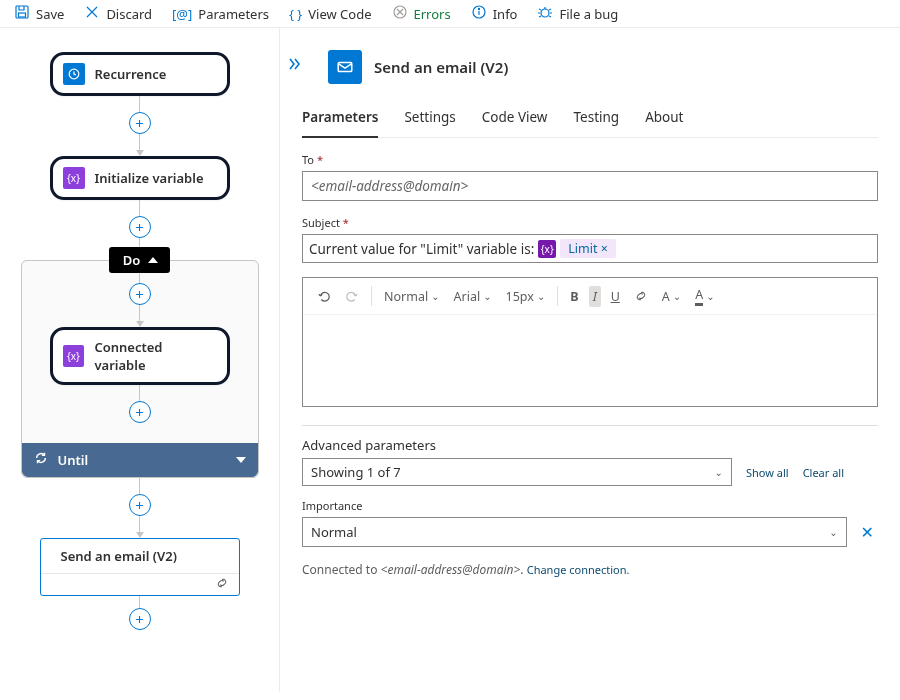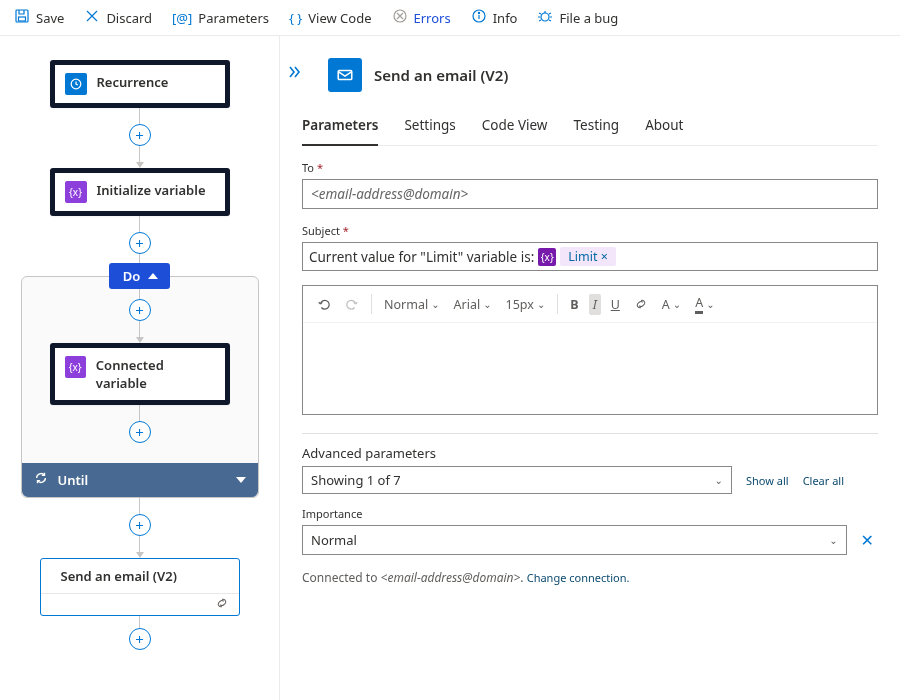--- a/index.html
+++ b/index.html
@@ -9,54 +9,55 @@
     font-size: 13px;
     color: #323130;
     background: #fff;
     width: 900px;
     height: 700px;
     overflow: hidden;
   }
   .toolbar {
     display: flex;
     align-items: center;
-    height: 36px;
+    height: 28px;
     border-bottom: 1px solid #edebe9;
     padding: 0 6px;
     gap: 4px;
   }
   .tb-btn {
     display: flex;
     align-items: center;
     gap: 6px;
     padding: 4px 8px;
     cursor: pointer;
     color: #323130;
   }
-  .tb-btn.disabled { color: #1d4ed8; }
+  .tb-btn.disabled { color: #15803d; }
   .tb-btn svg { width: 16px; height: 16px; }
   .main {
     display: flex;
     height: calc(700px - 36px);
   }
   .canvas {
     width: 280px;
     border-right: 1px solid #edebe9;
     position: relative;
     padding-top: 24px;
     display: flex;
     flex-direction: column;
     align-items: center;
   }
   .node {
     width: 200px;
     background: #fff;
-    border: 5px solid #0f172a;
-    border-radius: 3px;
-    display: flex;
+    border: 3px solid #0f172a;
+    border-radius: 14px;
+    display: flex;
+    align-items: center;
     padding: 8px 10px;
     gap: 10px;
     box-shadow: 0 1px 2px rgba(0,0,0,0.05);
   }
   .node.small { width: 180px; }
   .node .icon {
     width: 22px; height: 22px;
     border-radius: 2px;
     display: flex; align-items: center; justify-content: center;
   }
@@ -99,21 +100,21 @@
     border-radius: 6px;
     background: #fafafa;
     display: flex;
     flex-direction: column;
     align-items: center;
     padding-bottom: 0;
     position: relative;
   }
   .do-pill {
     margin-top: -14px;
-    background: #1d4ed8;
+    background: #000000;
     color: #fff;
     border-radius: 3px;
     padding: 4px 12px 4px 14px;
     display: flex; align-items: center; gap: 8px;
     font-weight: 600;
     font-size: 13px;
   }
   .until-bar {
     width: 100%;
     background: #486991;

